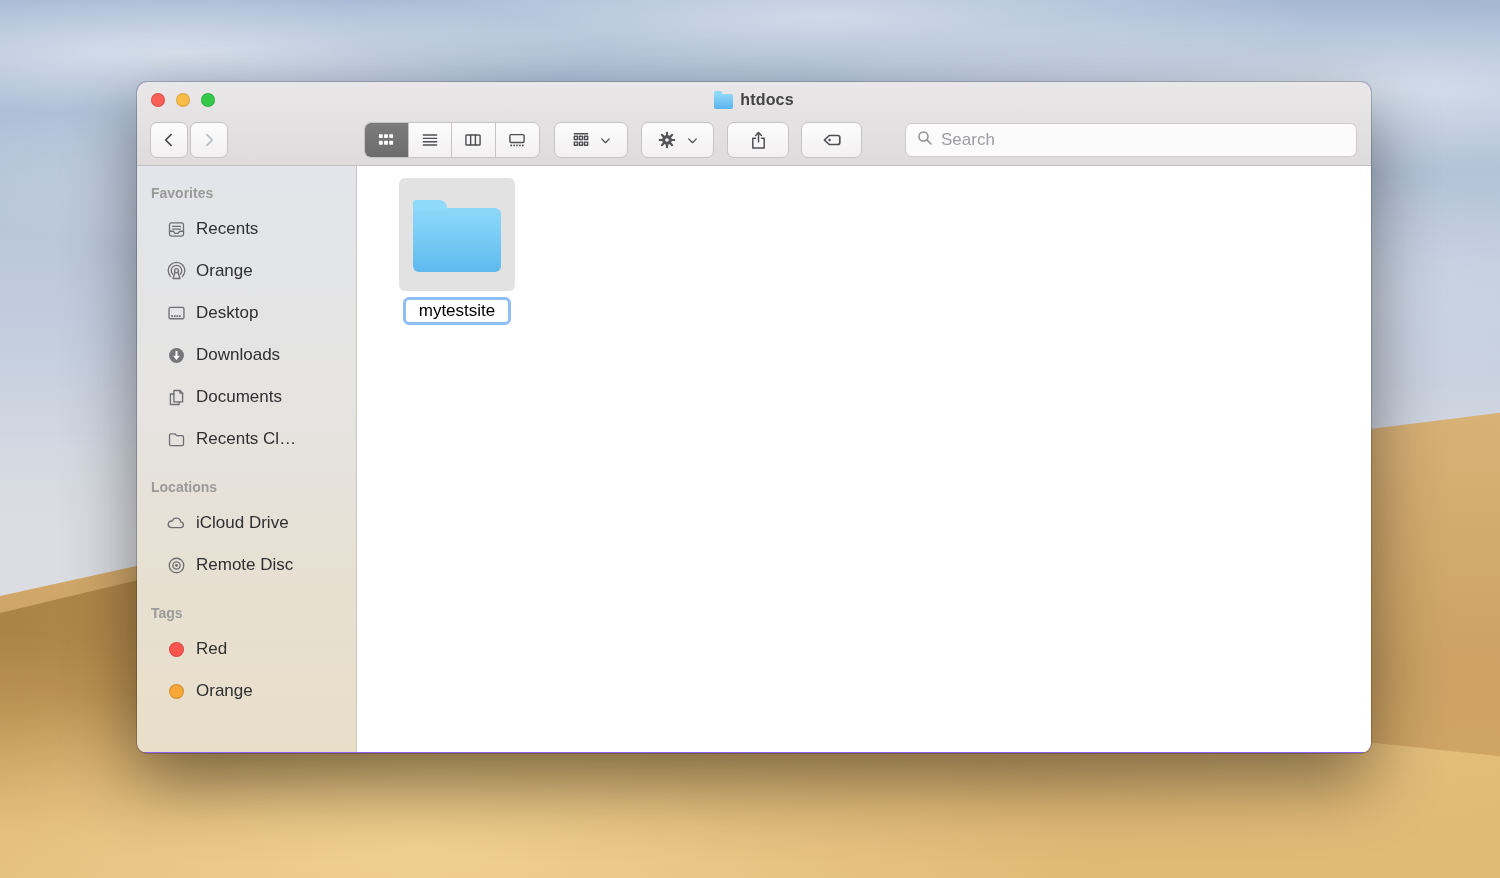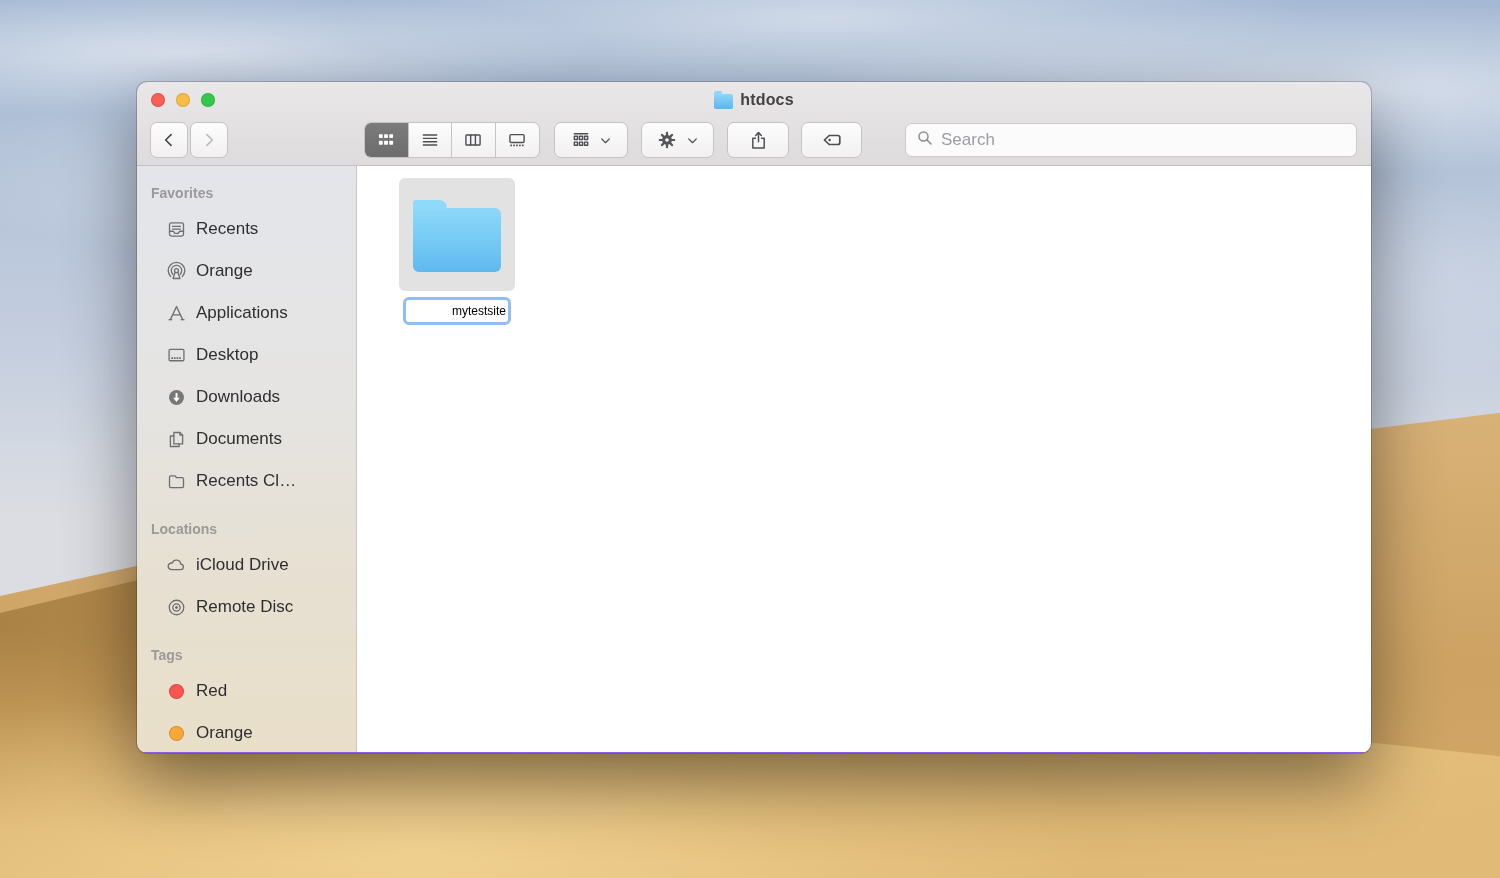--- a/index.html
+++ b/index.html
@@ -80,21 +80,21 @@
   .content { flex:1; background:#fff; position:relative; }
   .file-item { position:absolute; left:42px; top:12px; width:116px; display:flex; flex-direction:column; align-items:center; }
   .thumb { width:116px; height:113px; background:#e3e2e2; border-radius:6px;
     display:flex; align-items:center; justify-content:center; }
   .folder-icon { width:88px; height:64px; border-radius:4px 6px 6px 6px; position:relative; margin-top:10px;
     background:linear-gradient(180deg,#8dd8f9 0%,#74c9f4 55%,#5eb9ef 100%); }
   .folder-icon::before { content:""; position:absolute; top:-8px; left:0; width:34px; height:10px;
     background:#8fdafa; border-radius:3px 8px 0 0; }
   .name-field { margin-top:6px; }
   .name-field input { width:108px; height:28px; border:3px solid #90bdf4; border-radius:6px; background:#fff;
-    font-size:12px; color:#000; text-align:right; outline:none; padding:0 2px;
+    font-size:17px; color:#000; text-align:center; outline:none; padding:0 2px;
     font-family:"Liberation Sans", sans-serif; }
 
   .stroke { fill:none; stroke:#6e6e73; stroke-width:1.5; stroke-linecap:round; stroke-linejoin:round; }
   .tbglyph { fill:none; stroke:#4f4f53; stroke-width:1.7; stroke-linecap:round; stroke-linejoin:round; }
 </style>
 </head>
 <body>
 
 <div class="desktop">
   <div class="clouds"></div>
@@ -285,33 +285,20 @@
                 <circle cx="12" cy="11" r="2.2"></circle>
                 <path d="M7.8 15.2 a6 6 0 1 1 8.4 0"></path>
                 <path d="M5.3 17.7 a9.5 9.5 0 1 1 13.4 0"></path>
                 <path d="M10.2 13.5 L8 20 h8 l-2.2 -6.5"></path>
               </g>
             </svg>
         </span>
         <span>Orange</span>
       </div>
 
-      <div class="side-item">
-        <span class="ic">
-          <svg width="21" height="21" viewBox="0 0 24 24">
-              <g class="stroke">
-                <path d="M5 19 L12 4 L19 19"></path>
-                <line x1="8.2" y1="13.5" x2="15.8" y2="13.5"></line>
-                <line x1="3.5" y1="19" x2="6.5" y2="19"></line>
-                <line x1="17.5" y1="19" x2="20.5" y2="19"></line>
-              </g>
-            </svg>
-        </span>
-        <span>Applications</span>
-      </div>
 
       <div class="side-item">
         <span class="ic">
           <svg width="21" height="21" viewBox="0 0 24 24">
               <g class="stroke">
                 <rect x="3.5" y="5" width="17" height="13" rx="1.5"></rect>
               </g>
               <g fill="#6e6e73">
                 <rect x="6" y="14" width="2" height="2"></rect>
                 <rect x="9" y="14" width="2" height="2"></rect>

